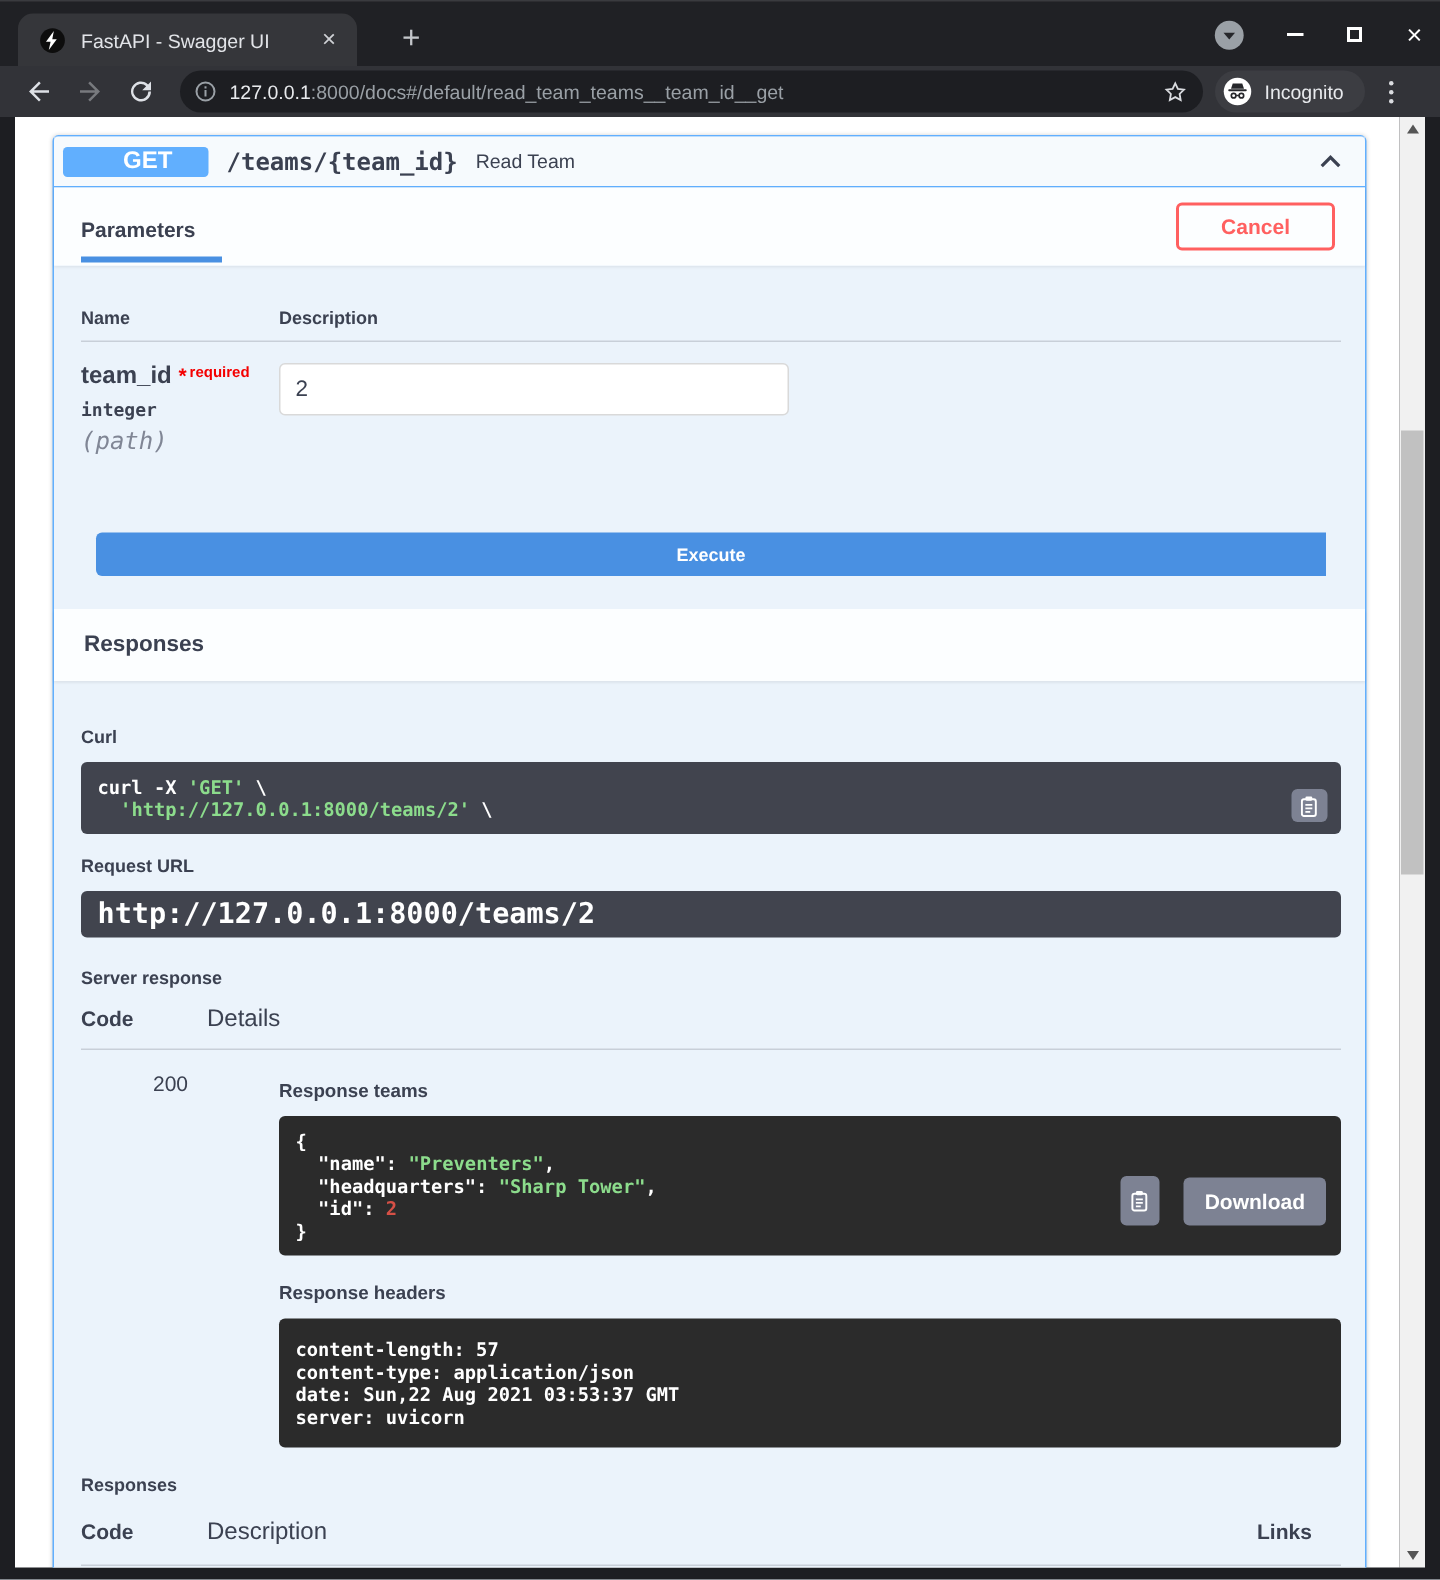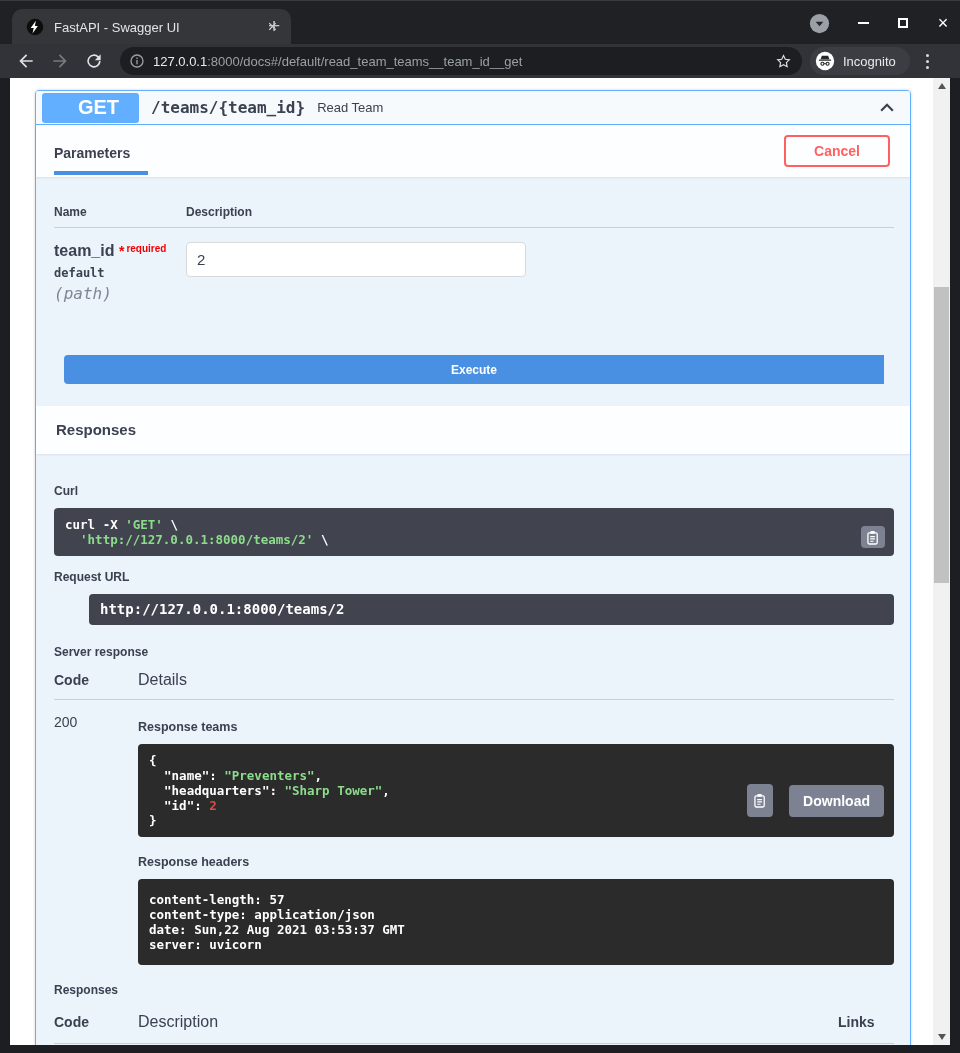--- a/index.html
+++ b/index.html
@@ -11,21 +11,21 @@
     overflow:hidden;
   }
   .mono { font-family:"DejaVu Sans Mono","Liberation Mono",monospace; }
 
   
   .tabstrip {
     position:absolute; left:0; top:0; width:960px; height:44px;
     background:#202125; border-top:1px solid #3a3b3f;
   }
   .tab {
-    position:absolute; left:12px; top:8px; width:279px; height:36px;
+    position:absolute; left:12px; top:8px; width:226px; height:36px;
     background:#35363a; border-radius:10px 10px 0 0;
     display:flex; align-items:center; padding:0 10px 0 14px; gap:10px;
   }
   .favicon { width:18px; height:18px; flex:none; }
   .tab-title { color:#e2e4e8; font-size:13px; flex:1; white-space:nowrap; overflow:hidden; }
   .tab-close { color:#cfd1d5; font-size:16px; line-height:16px; cursor:default; padding:0 4px; }
   .newtab { position:absolute; left:262px; top:12px; color:#c3c6ca; font-size:21px; line-height:21px; padding:2px 6px; }
   .winctls { position:absolute; right:10px; top:0; height:44px; display:flex; align-items:center; gap:26px; }
   .update-badge { width:21px; height:21px; }
   .winbtn { width:14px; height:14px; display:flex; align-items:center; justify-content:center; color:#fff; }
@@ -78,22 +78,22 @@
     background:#ebf3fb; box-shadow:0 0 3px rgba(0,0,0,.18);
     color:var(--text); min-height:1200px;
   }
   .summary {
     display:flex; align-items:center; gap:12px;
     padding:4px 14px 4px 6px; height:34px;
     background:rgba(255,255,255,.55);
     border-bottom:1px solid var(--get-blue);
   }
   .method-badge {
-    background:var(--get-blue); color:#fff; font-weight:bold; font-size:20px;
-    width:97px; height:30px; border-radius:3px;
+    background:var(--get-blue); color:#fff; font-weight:bold; font-size:16px;
+    width:97px; height:20px; border-radius:3px;
     display:flex; align-items:center; justify-content:center;padding-left:16px;
   }
   .path { font-size:16px; font-weight:bold; color:var(--text); letter-spacing:0; }
   .summary-desc { font-size:13px; color:var(--text); }
   .chev { margin-left:auto; width:18px; height:18px; }
 
   .sec-header {
     background:rgba(255,255,255,.85);
     display:flex; align-items:center; justify-content:space-between;
     padding:10px 20px 0 20px; min-height:52px;
@@ -154,21 +154,21 @@
   .body-actions { position:absolute; right:10px; top:40px; display:flex; gap:16px; align-items:center; }
   .copy-btn2 { position:static; width:26px; height:33px; }
   .dl-btn { background:#7d8293; color:#fff; font-weight:bold; font-size:14px;
     border:none; border-radius:4px; padding:8px 14px; font-family:"Liberation Sans",sans-serif; }
 
   .mt14 { margin-top:14px; } .mt20 { margin-top:20px; }
   .rthead { display:flex; margin-top:12px; padding-bottom:10px; border-bottom:1px solid rgba(59,65,81,.2); align-items:baseline; }
   .col-code { width:84px; flex:none; font-size:14px; font-weight:bold; color:var(--text); }
   .col-det { font-size:16px; font-weight:normal; color:var(--text); flex:1; }
   .col-links { font-size:14px; font-weight:bold; color:var(--text); width:56px; flex:none; text-align:left; }
-  .rrow { display:flex; margin-top:14px; }
+  .rrow { display:flex; margin-top:14px;margin-left:48px; }
   .rcode { width:84px; flex:none; font-size:14px; color:var(--text); }
   .rdet { flex:1; min-width:0; }
   .resp-body-lbl { font-size:12.5px; font-weight:bold; color:var(--text); margin:6px 0 0 0; }
 </style>
 </head>
 <body>
 
 <div class="tabstrip">
   <div class="tab">
     <svg class="favicon" viewBox="0 0 24 24">
@@ -255,21 +255,21 @@
     </div>
 
     <div class="params-area">
       <div class="thead">
         <span class="col-name">Name</span>
         <span>Description</span>
       </div>
       <div class="param-row">
         <div class="col-name">
           <div class="pname"><span>team_id</span> <span class="pstar">*</span><span class="preq">required</span></div>
-          <div class="ptype">default</div>
+          <div class="ptype">integer</div>
           <div class="ploc">(path)</div>
         </div>
         <div>
           <input class="pinput" value="2" style="">
         </div>
       </div>
 
       <div class="exec-row">
         <button class="exec-btn">Execute</button>
       </div>
@@ -287,21 +287,21 @@
             <rect x="1" y="3" width="10" height="12" rx="1.5" fill="none" stroke="#fff" stroke-width="1.4"></rect>
             <rect x="3.5" y="1" width="5" height="3" rx="1" fill="#fff"></rect>
             <path d="M3.5 7h5M3.5 9.5h5M3.5 12h3.5" stroke="#fff" stroke-width="1.2"></path>
           </svg>
         </div>
       <div><span class="tk-p">curl -X </span><span class="tk-s">'GET'</span><span class="tk-p"> \</span></div>
           <div><span class="tk-p">  </span><span class="tk-s">'http://127.0.0.1:8000/teams/2'</span><span class="tk-p"> \</span></div>
         </div>
 
       <div class="lbl mt14">Request URL</div>
-      <div class="codeblock bg-curl" style="font-size:14px; padding:8px 11px;margin-left:35px;">
+      <div class="codeblock bg-curl" style="font-size:19px; padding:8px 11px;">
           <div><span class="tk-p">http://127.0.0.1:8000/teams/2</span></div>
         </div>
 
       <div class="lbl mt20">Server response</div>
 
       <div class="rthead">
         <span class="col-code">Code</span>
         <span class="col-det">Details</span>
       </div>
 

